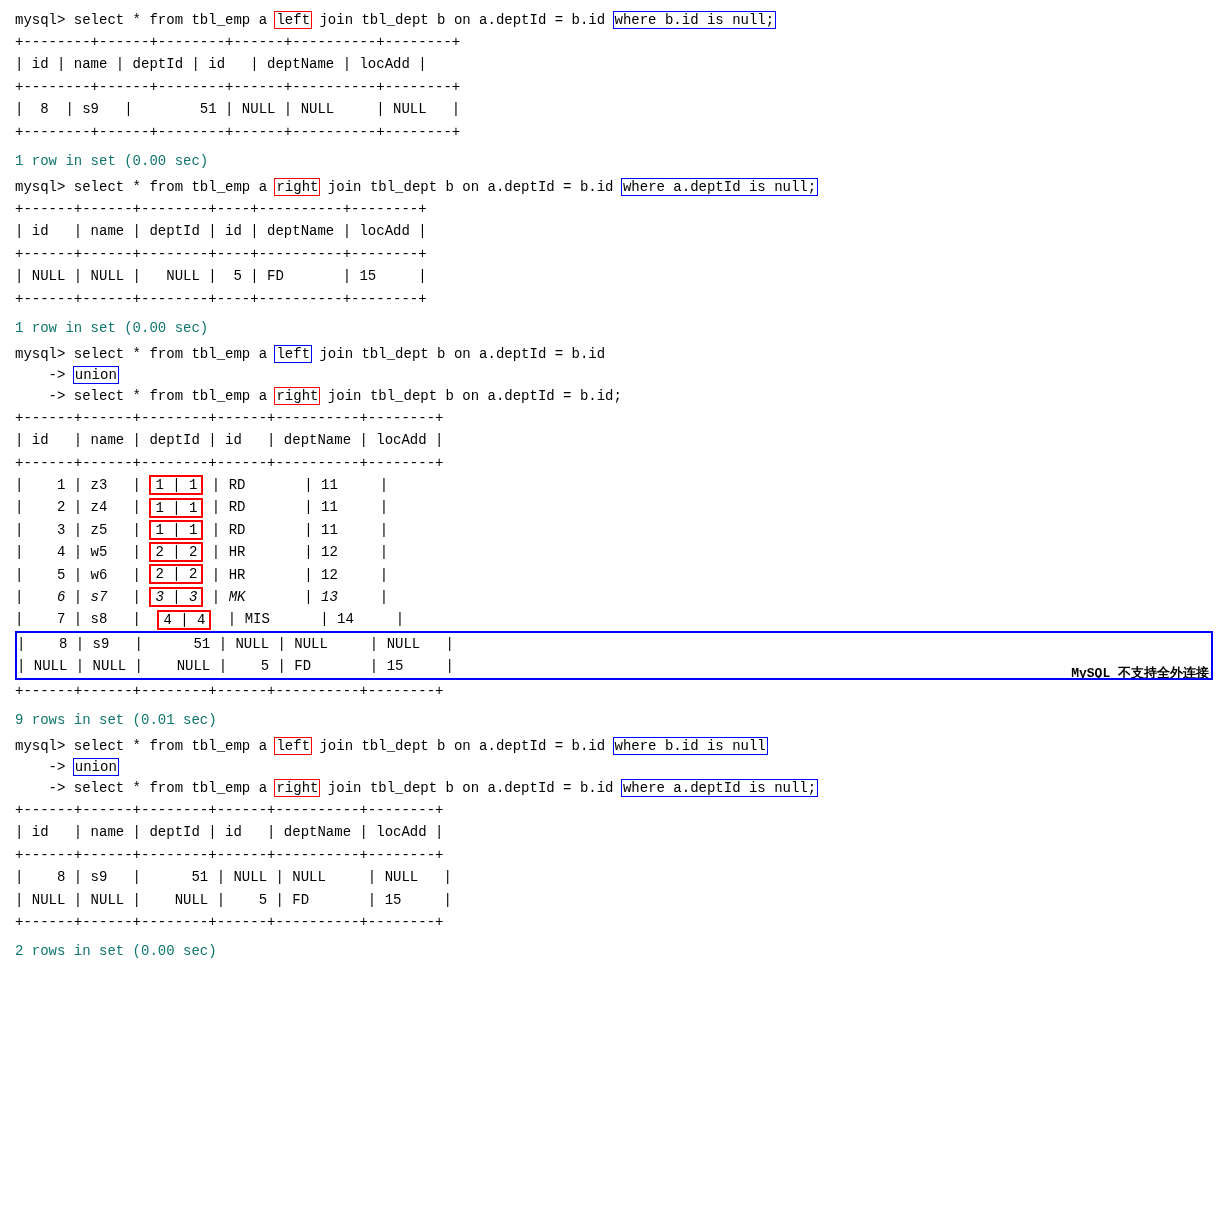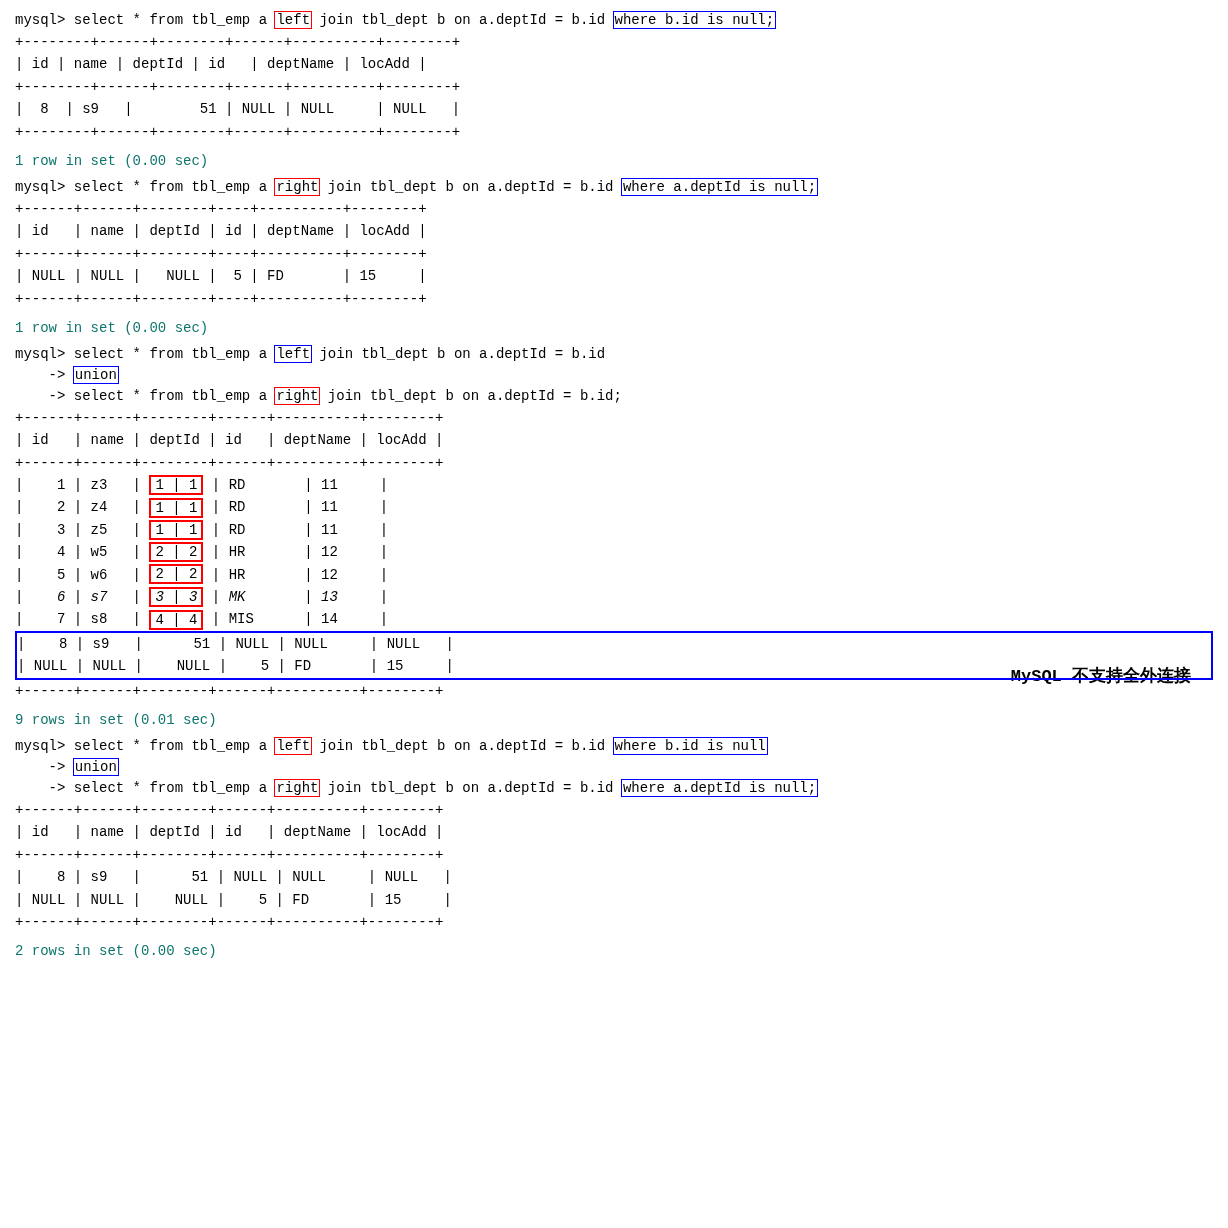--- a/index.html
+++ b/index.html
@@ -78,21 +78,21 @@
 | NULL | NULL |   NULL |  5 | FD       | 15     |
 +------+------+--------+----+----------+--------+</div>
   <div class="row-count">1 row in set (0.00 sec)</div>
 </div>
 
 <div class="section section4" style="position:relative;">
   <div class="query-line"><span>mysql&gt; select * from tbl_emp a </span><span class="inline-box-blue">left</span><span> join tbl_dept b on a.deptId = b.id</span></div>
   <div class="query-line"><span>    -&gt; </span><span class="inline-box-blue">union</span></div>
   <div class="query-line"><span>    -&gt; select * from tbl_emp a </span><span class="inline-box-red">right</span><span> join tbl_dept b on a.deptId = b.id;</span></div>
 
-  <div class="note" style="position:absolute; top: 320px; right: 22px; font-size:17px; font-weight:bold;">MySQL 不支持全外连接</div>
+  <div class="note" style="position:absolute; top: 320px; right: 4px; font-size:13px; font-weight:bold;">MySQL 不支持全外连接</div>
 
   <div style="position:relative;">
     <div class="pre-block">+------+------+--------+------+----------+--------+</div>
     <div class="pre-block">| id   | name | deptId | id   | deptName | locAdd |</div>
     <div class="pre-block">+------+------+--------+------+----------+--------+</div>
 
     <div style="display:flex; align-items:center;">
       <span class="pre-block">|    1 | z3   | </span>
         <span style="border: 2px solid red; padding: 0 4px; font-family:'Courier New',monospace; font-size:14px; display:inline;">         1 |    1</span>
         <span class="pre-block"> | RD       | 11     |</span>
@@ -115,21 +115,21 @@
     <div style="display:flex; align-items:flex-start;">
       <span class="pre-block">|    5 | w6   | </span>
         <span style="border: 2px solid red; padding: 0 4px; font-family:'Courier New',monospace; font-size:14px; display:inline;">         2 |    2</span>
         <span class="pre-block"> | HR       | 12     |</span>
     </div>
     <div style="display:flex; align-items:center;font-style:italic;">
       <span class="pre-block">|    6 | s7   | </span>
         <span style="border: 2px solid red; padding: 0 4px; font-family:'Courier New',monospace; font-size:14px; display:inline;">         3 |    3</span>
         <span class="pre-block"> | MK       | 13     |</span>
     </div>
-    <div style="display:flex; align-items:center;">
+    <div style="display:flex; align-items:center;gap:8px;">
       <span class="pre-block">|    7 | s8   | </span>
         <span style="border: 2px solid red; padding: 0 4px; font-family:'Courier New',monospace; font-size:14px; display:inline;">         4 |    4</span>
         <span class="pre-block"> | MIS      | 14     |</span>
     </div>
 
     <div style="border: 2px solid blue; display:block; font-family:'Courier New',monospace; font-size:14px; line-height:1.6; white-space:pre;">|    8 | s9   |      51 | NULL | NULL     | NULL   |
 | NULL | NULL |    NULL |    5 | FD       | 15     |</div>
     <div class="pre-block">+------+------+--------+------+----------+--------+</div>
   </div>
   <div class="row-count">9 rows in set (0.01 sec)</div>

